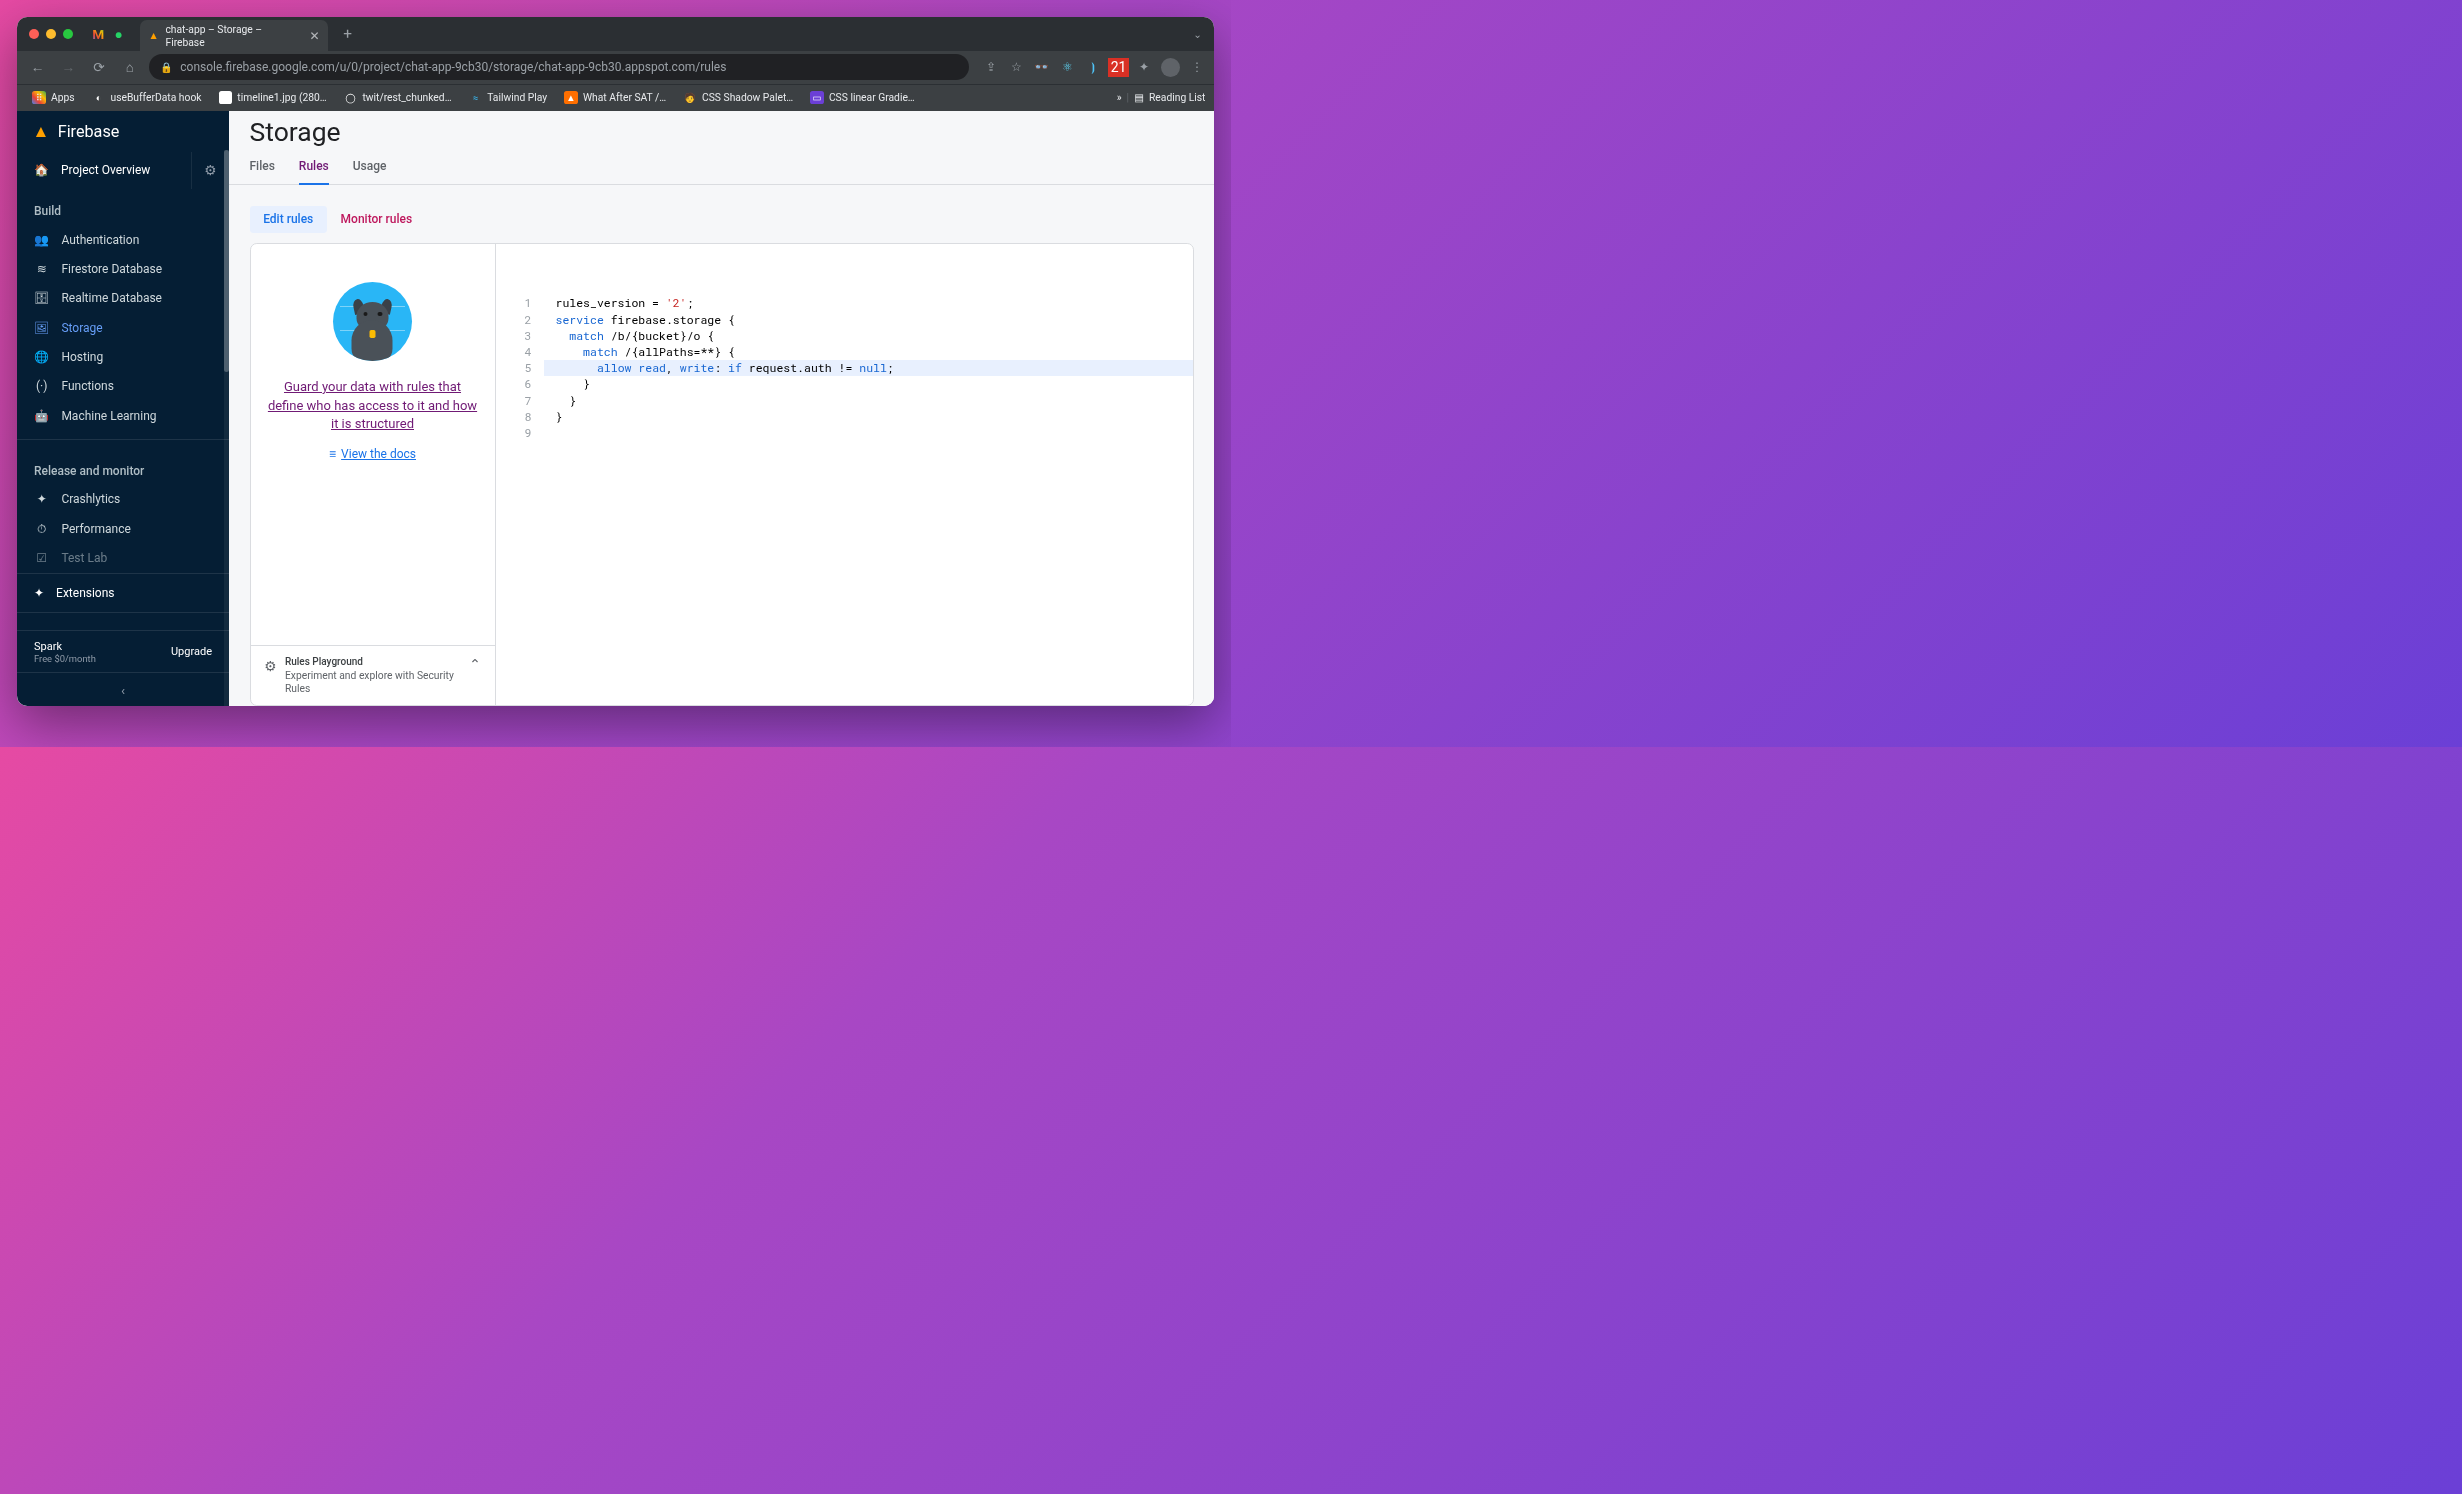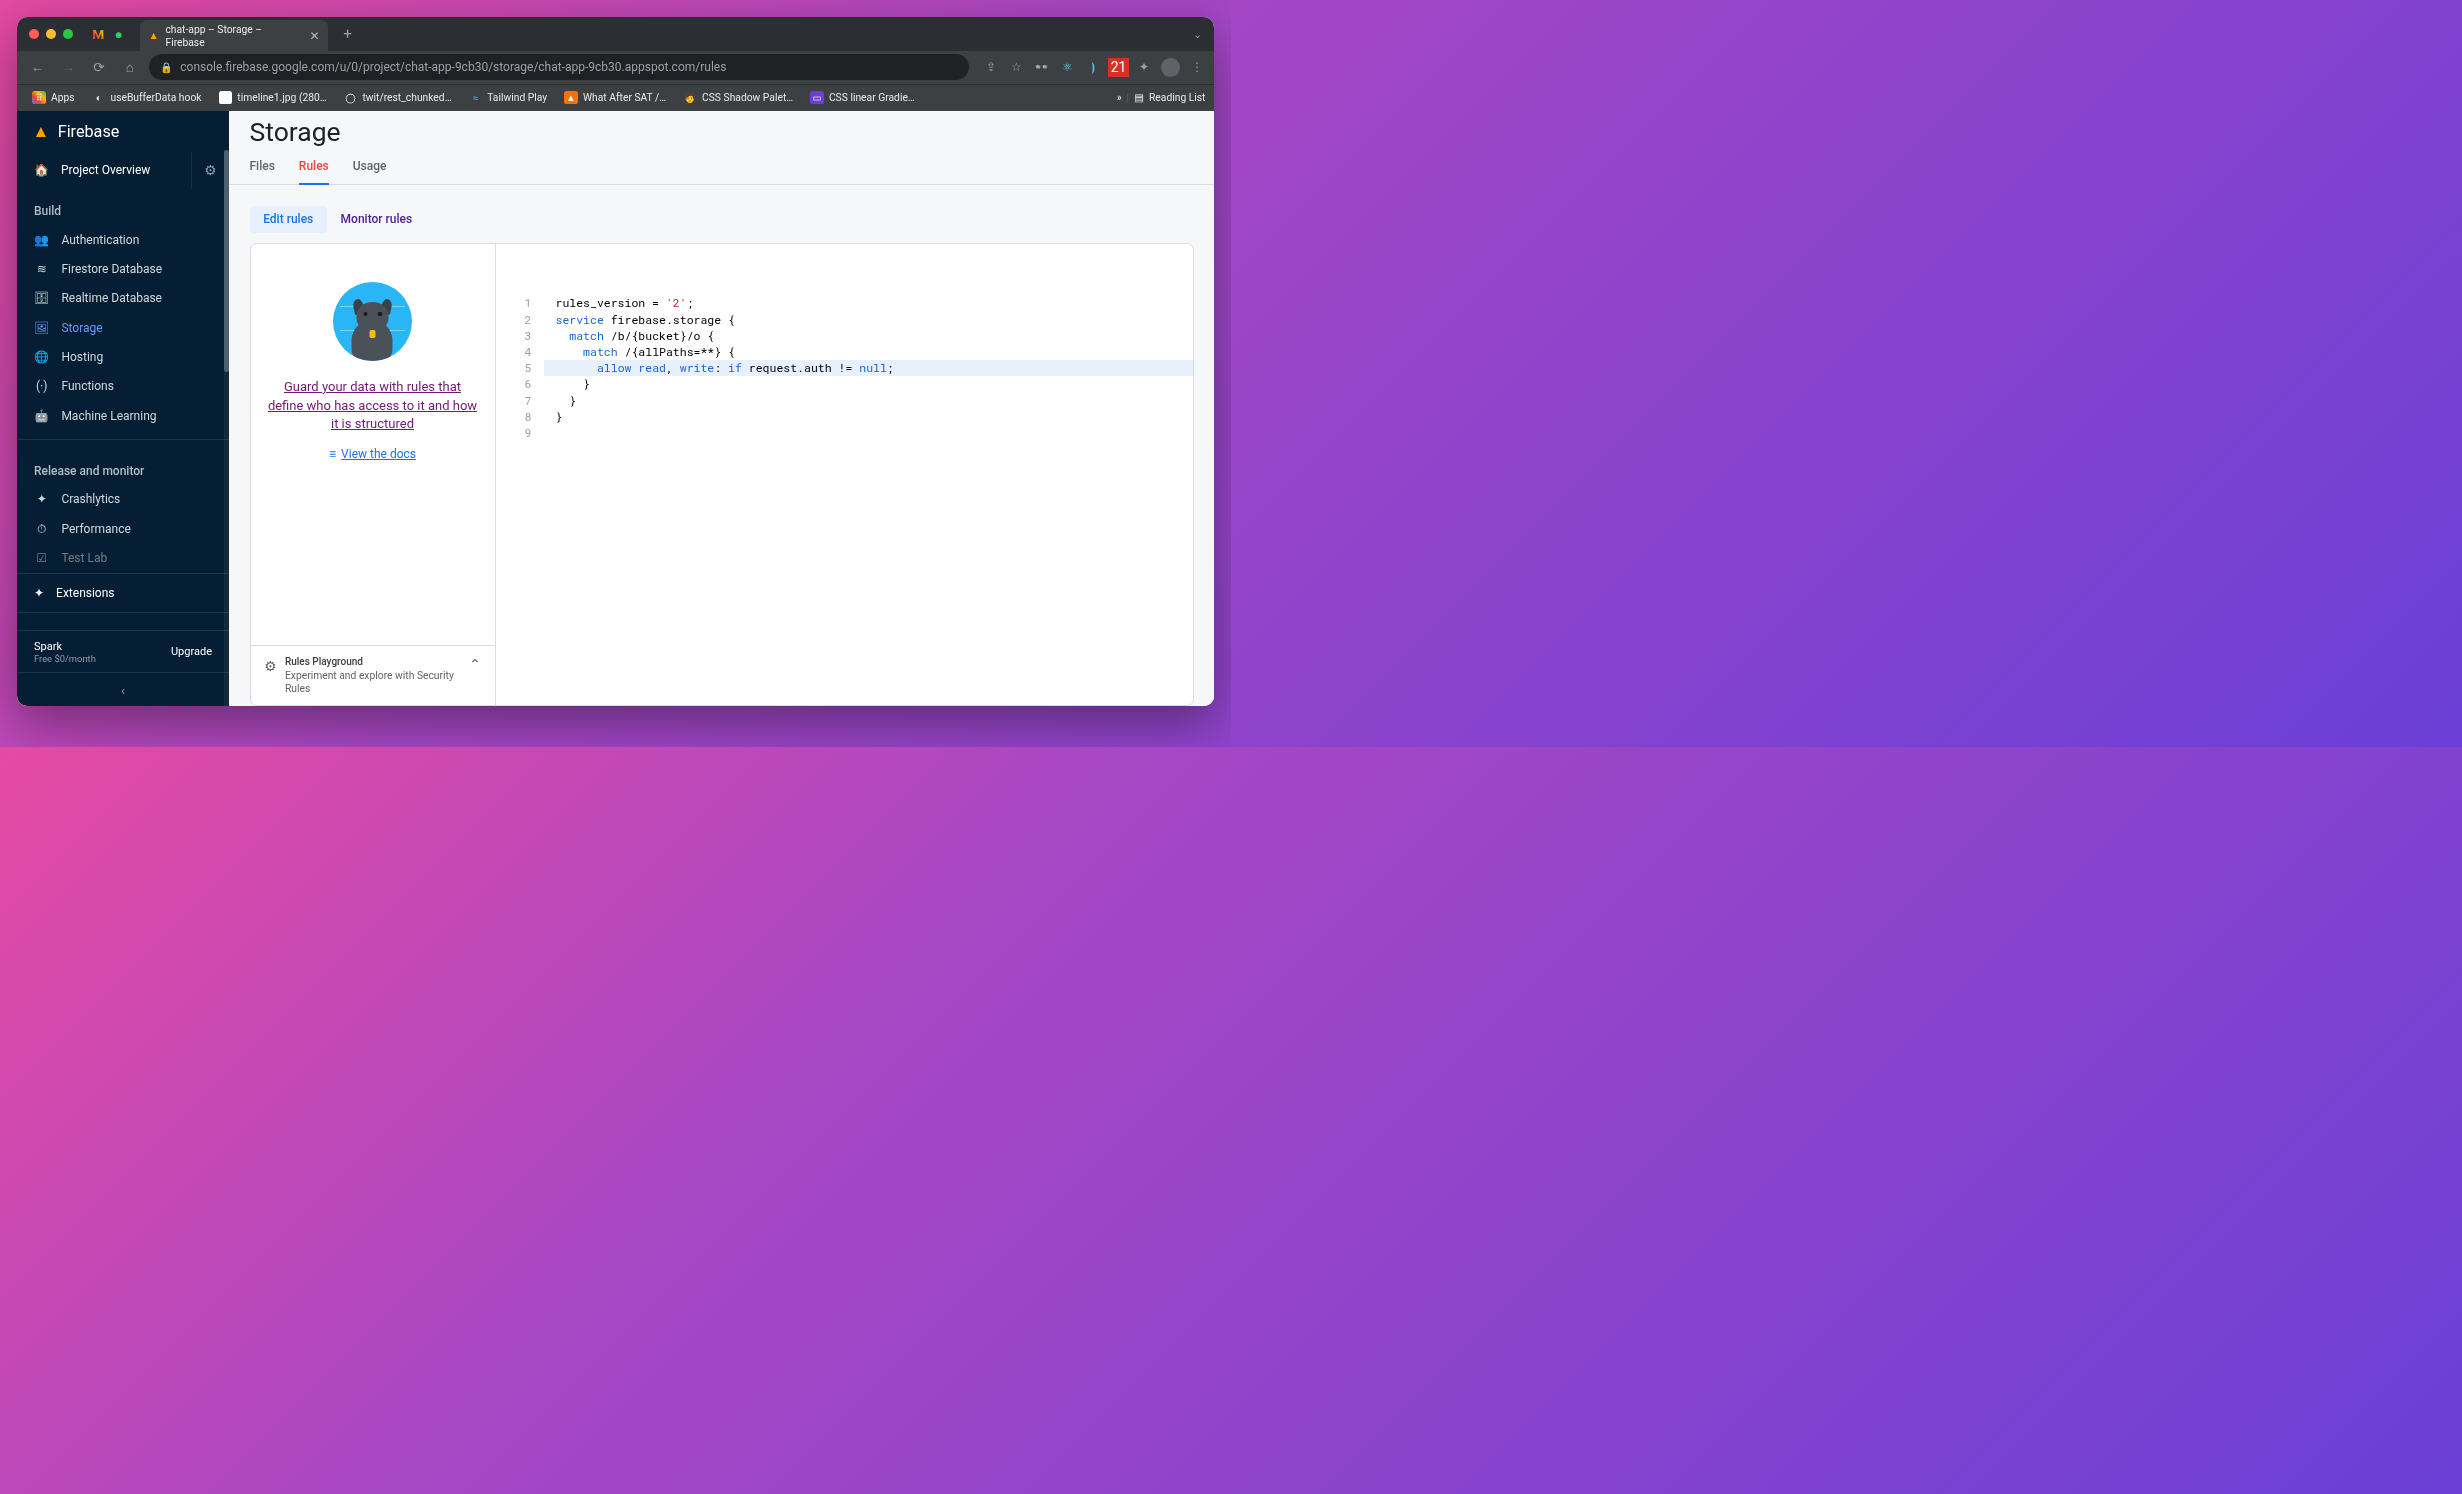--- a/index.html
+++ b/index.html
@@ -133,25 +133,25 @@
 .mh { display: flex; align-items: center; padding: 8.5px 20.5px 0; gap: 8.5px; background: #f6f7f9; }
 .proj { color: #5f6368; font-size: 12px; display: flex; align-items: center; gap: 5.1px; cursor: pointer; }
 .mh-r { margin-left: auto; display: flex; gap: 15.4px; align-items: center; }
 .docs { color: #5f6368; font-size: 12px; cursor: pointer; }
 .bell { color: #5f6368; font-size: 15.4px; cursor: pointer; }
 .avatar { width: 27px; height: 27px; border-radius: 50%; background: #e0e0e0; border: 0.9px solid #ccc; }
 
 .ptitle { font-size: 26.5px; color: #202124; padding: 5.1px 20.5px 0; font-weight: 400; }
 .tabs { display: flex; gap: 24px; padding: 12px 20.5px 0; border-bottom: 0.9px solid #dadce0; position: relative; }
 .tabi { font-size: 12px; color: #5f6368; padding-bottom: 10.3px; cursor: pointer; font-weight: 500; }
-.tabi.active { color: #ef4444; border-bottom: 2.6px solid #1a73e8; margin-bottom: -0.9px; }
+.tabi.active { color: #701a75; border-bottom: 2.6px solid #1a73e8; margin-bottom: -0.9px; }
 .help { position: absolute; right: 20.5px; top: -29px; width: 20.5px; height: 20.5px; border-radius: 50%; background: #174ea6; color: #fff; display: flex; align-items: center; justify-content: center; font-size: 12px; font-weight: bold; cursor: pointer; }
 
 .subtabs { display: flex; gap: 0; padding: 20.5px 20.5px 10.3px; }
-.sti { font-size: 12px; padding: 6.8px 13.7px; color: #4c1d95; cursor: pointer; border-radius: 3.4px; font-weight: 500; }
+.sti { font-size: 12px; padding: 6.8px 13.7px; color: #be185d; cursor: pointer; border-radius: 3.4px; font-weight: 500; }
 .sti.active { color: #1a73e8; background: #e8f0fe; }
 
 .panel { margin: 0 20.5px; background: #fff; border: 0.9px solid #dadce0; border-radius: 6.8px; flex: 1; display: flex; overflow: hidden; }
 .pl-left { width: 245px; border-right: 0.9px solid #dadce0; padding: 27px 17px; text-align: center; position: relative; }
 .illus { width: 79px; height: 79px; border-radius: 50%; background: #29b6f6; margin: 10.3px auto 17px; position: relative; overflow: hidden; }
 .dog { position: absolute; bottom: -3.4px; left: 50%; transform: translateX(-50%); width: 55px; height: 67px; }
 .dog .body { width: 41px; height: 44px; background: #4a5158; border-radius: 20.5px 20.5px 15.4px 15.4px; position: absolute; bottom: 0; left: 6.8px; }
 .dog .head { width: 32.5px; height: 29px; background: #4a5158; border-radius: 50% 50% 45% 45%; position: absolute; top: 5.1px; left: 11px; }
 .dog .ear { width: 10.3px; height: 15.4px; background: #3a4148; position: absolute; top: 1.7px; border-radius: 50% 50% 0 0; }
 .dog .ear.l { left: 8.5px; transform: rotate(-12deg); }

